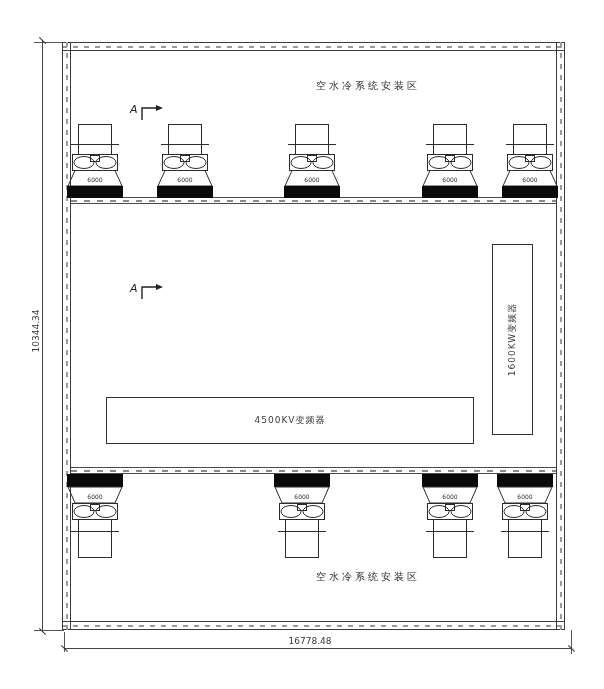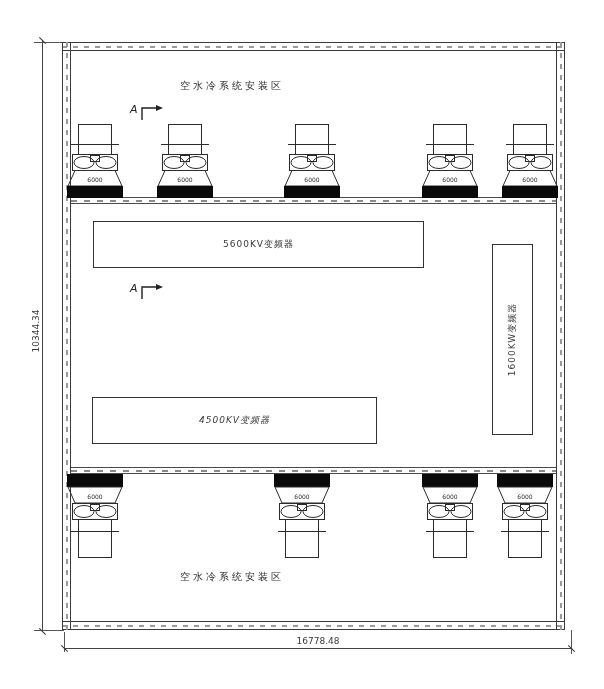--- a/index.html
+++ b/index.html
@@ -25,21 +25,21 @@
     border-top:1px solid #4a4a4a;border-bottom:1px solid #4a4a4a;
     background-image:repeating-linear-gradient(90deg,#8a8a8a 0 6px,transparent 6px 13px);
     background-size:100% 2px;background-position:center;background-repeat:no-repeat;
     box-sizing:border-box;
   }
   .box{
     border:1px solid #333;background:#fff;display:flex;align-items:center;justify-content:center;
     box-sizing:border-box;
   }
   .box-label{font-size:9px;letter-spacing:1px;color:#3a3a3a;white-space:nowrap;}
-  .area-label{font-size:10px;letter-spacing:3px;color:#2e2e2e;text-align:left;white-space:nowrap;font-family:Liberation Mono, monospace;}
+  .area-label{font-size:10px;letter-spacing:3px;color:#2e2e2e;text-align:right;white-space:nowrap;font-family:Liberation Mono, monospace;}
   .dim-line{background:#444;}
   .dim-text{font-size:9px;color:#3a3a3a;text-align:center;white-space:nowrap;}
   .rot-ccw{transform:rotate(-90deg);}
   .tick{width:9px;height:1px;background:#333;transform:rotate(45deg);}
   .section-marker{display:flex;align-items:flex-start;gap:1px;}
   .section-marker .a-label{font-size:11px;font-style:italic;color:#222;line-height:14px;}
   svg{display:block;}
 </style>
 </head>
 <body>
@@ -51,21 +51,21 @@
   <div class="abs" style="left:34px;top:630px;width:30px;height:1px;background:#555;"></div>
   <div class="abs tick" style="left:38px;top:40px;"></div>
   <div class="abs tick" style="left:38px;top:631px;"></div>
   <div class="abs dim-text rot-ccw" style="left:1px;top:326px;width:70px;">10344.34</div>
 
   <div class="abs dim-line" style="left:64px;top:648px;width:508px;height:1px;"></div>
   <div class="abs" style="left:571px;top:630px;width:1px;height:24px;background:#555;"></div>
   <div class="abs" style="left:64px;top:632px;width:1px;height:20px;background:#555;"></div>
   <div class="abs tick" style="left:60px;top:648px;"></div>
   <div class="abs tick" style="left:567px;top:648px;"></div>
-  <div class="abs dim-text" style="left:258px;top:636px;width:120px;">16778.48</div>
+  <div class="abs dim-text" style="left:250px;top:636px;width:120px;">16778.48</div>
 
   <div class="abs wall-h" style="left:62px;top:42px;width:503px;height:9px;"></div>
   <div class="abs wall-h" style="left:62px;top:621px;width:503px;height:9px;"></div>
   <div class="abs wall-v" style="left:62px;top:42px;width:9px;height:588px;"></div>
   <div class="abs wall-v" style="left:556px;top:42px;width:9px;height:588px;"></div>
 
   <div class="abs strip-h" style="left:71px;top:197px;width:485px;height:7px;"></div>
   <div class="abs strip-h" style="left:71px;top:467px;width:485px;height:7px;"></div>
 
   <div class="abs area-label" style="left:180px;top:79px;width:240px;">空水冷系统安装区</div>
@@ -79,24 +79,21 @@
     </svg>
   </div>
   <div class="abs section-marker" style="left:130px;top:282px;">
     <span class="a-label">A</span>
     <svg width="26" height="18">
       <path d="M3,17 L3,5 L17,5" fill="none" stroke="#222" stroke-width="1.4"></path>
       <polygon points="17,2 24,5 17,8" fill="#222"></polygon>
     </svg>
   </div>
 
-  <div class="abs box" style="left:93px;top:221px;width:331px;height:47px;">
-    <span class="box-label">5600KV变频器</span>
-  </div>
-  <div class="abs box" style="left:92px;top:397px;width:285px;height:47px;font-style:italic;">
+  <div class="abs box" style="left:106px;top:397px;width:368px;height:47px;">
     <span class="box-label">4500KV变频器</span>
   </div>
   <div class="abs box" style="left:492px;top:244px;width:41px;height:191px;">
     <span class="box-label rot-ccw" style="display:block;">1600KW变频器</span>
   </div>
 
   <div id="fan-layer" class="abs" style="left:0;top:0;width:604px;height:689px;">
       <div class="abs" style="left: 67px; top: 124px; width: 56px; height: 74px;">
         <svg width="56" height="74">
           <rect x="11.5" y="0.5" width="33" height="30" stroke="#2b2b2b" stroke-width="1" fill="none"></rect>

